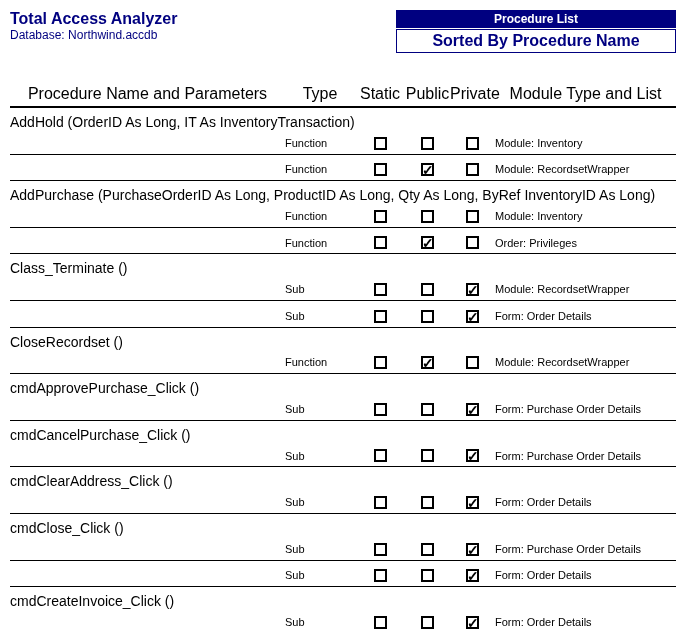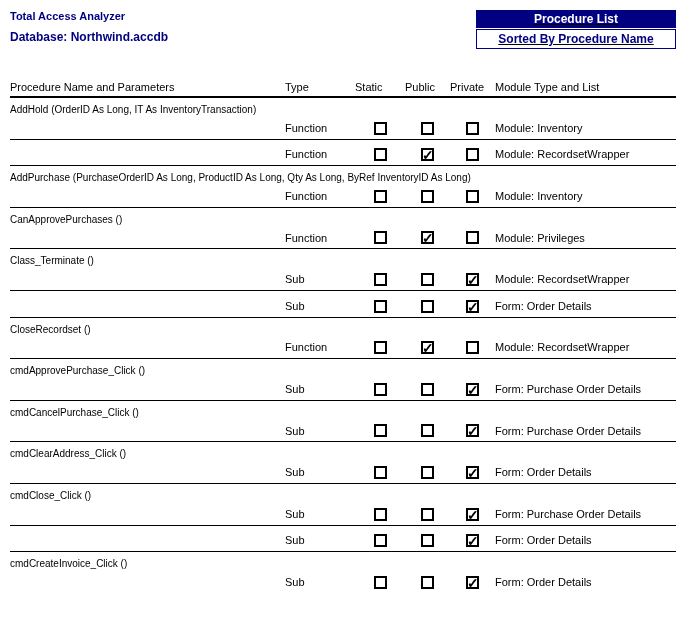--- a/index.html
+++ b/index.html
@@ -6,43 +6,43 @@
   body {
     margin: 0;
     padding: 10px;
     font-family: Arial, Helvetica, sans-serif;
     font-size: 11px;
     background: #fff;
     color: #000;
     width: 686px;
   }
   .header-row { display: flex; margin-bottom: 2px; }
-  .app-title { color: #000080; font-weight: bold; font-size: 11px; }
-  .db-line  { color: #000080; font-weight: bold; font-size: 12px; margin-top: 8px; }
-  .banner-col { margin-left: auto; width: 200px; text-decoration: underline; }
+  .app-title { color: #000080; font-weight: bold; font-size: 16px; }
+  .db-line  { color: #000080; font-weight: normal; font-size: 12px; }
+  .banner-col { margin-left: auto; width: 280px; }
   .banner-dark {
     background: #000080; color: #fff; text-align: center;
     font-weight: bold; font-size: 12px; padding: 2px 0;
   }
   .banner-light {
     border: 1px solid #000080; color: #000080; text-align: center;
-    font-weight: bold; font-size: 12px; padding: 2px 0;
+    font-weight: bold; font-size: 16px; padding: 2px 0;
     margin-top: 1px;
   }
   .cols-header, .cols-data {
     display: grid;
     grid-template-columns: 275px 70px 50px 45px 45px 1fr;
     align-items: center;
     gap: 0;
   }
-  .cols-header { font-size: 11px; padding: 4px 0 3px 0; margin-top: 28px; }
+  .cols-header { font-size: 16px; padding: 4px 0 3px 0; margin-top: 28px; text-align: center; }
   .hr-thick { border: 0; border-top: 2px solid #000; margin: 0; }
   .hr-thin  { border: 0; border-top: 1px solid #000; margin: 2px 0 0 0; }
   .group { padding-top: 6px; }
-  .group-name { font-size: 10px; padding-bottom: 4px; }
+  .group-name { font-size: 14px; padding-bottom: 4px; }
   .cols-data { padding: 2px 0 2px 0; }
   .type-cell { }
   .mod-cell { }
   .cb {
     display:inline-block; width:13px; height:13px;
     border:2px solid #000; background:#fff; position:relative;
     vertical-align:middle;
   }
   .cb.checked::after {
     content:"✓"; position:absolute; top:-3px; left:-1px;
@@ -107,28 +107,27 @@
         <div></div>
         <div class="type-cell">Function</div>
         <div class="center"><span class="cb"></span></div>
         <div class="center"><span class="cb"></span></div>
         <div class="center"><span class="cb"></span></div>
         <div class="mod-cell">Module: Inventory</div>
       </div>
       <hr class="hr-thin">
     </div>
     <div class="group">
-      <div class="group-name">CanApprovePurchases ()</div>
-      <div class="cols-data">
-        <div></div>
-        <div class="type-cell">Function</div>
-        <div class="center"><span class="cb"></span></div>
-        <div class="center"><span class="cb checked"></span></div>
-        <div class="center"><span class="cb"></span></div>
-        <div class="mod-cell">Module: Privileges</div>
+      <div class="cols-data">
+        <div></div>
+        <div class="type-cell">Function</div>
+        <div class="center"><span class="cb"></span></div>
+        <div class="center"><span class="cb checked"></span></div>
+        <div class="center"><span class="cb"></span></div>
+        <div class="mod-cell">Order: Privileges</div>
       </div>
       <hr class="hr-thin">
     </div>
     <div class="group">
       <div class="group-name">Class_Terminate ()</div>
       <div class="cols-data">
         <div></div>
         <div class="type-cell">Sub</div>
         <div class="center"><span class="cb"></span></div>
         <div class="center"><span class="cb"></span></div>

